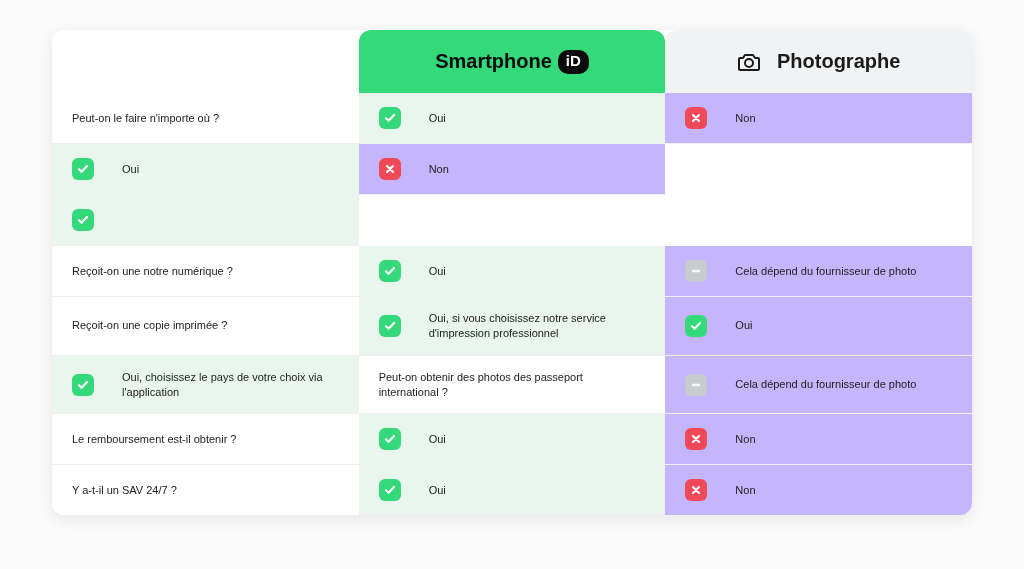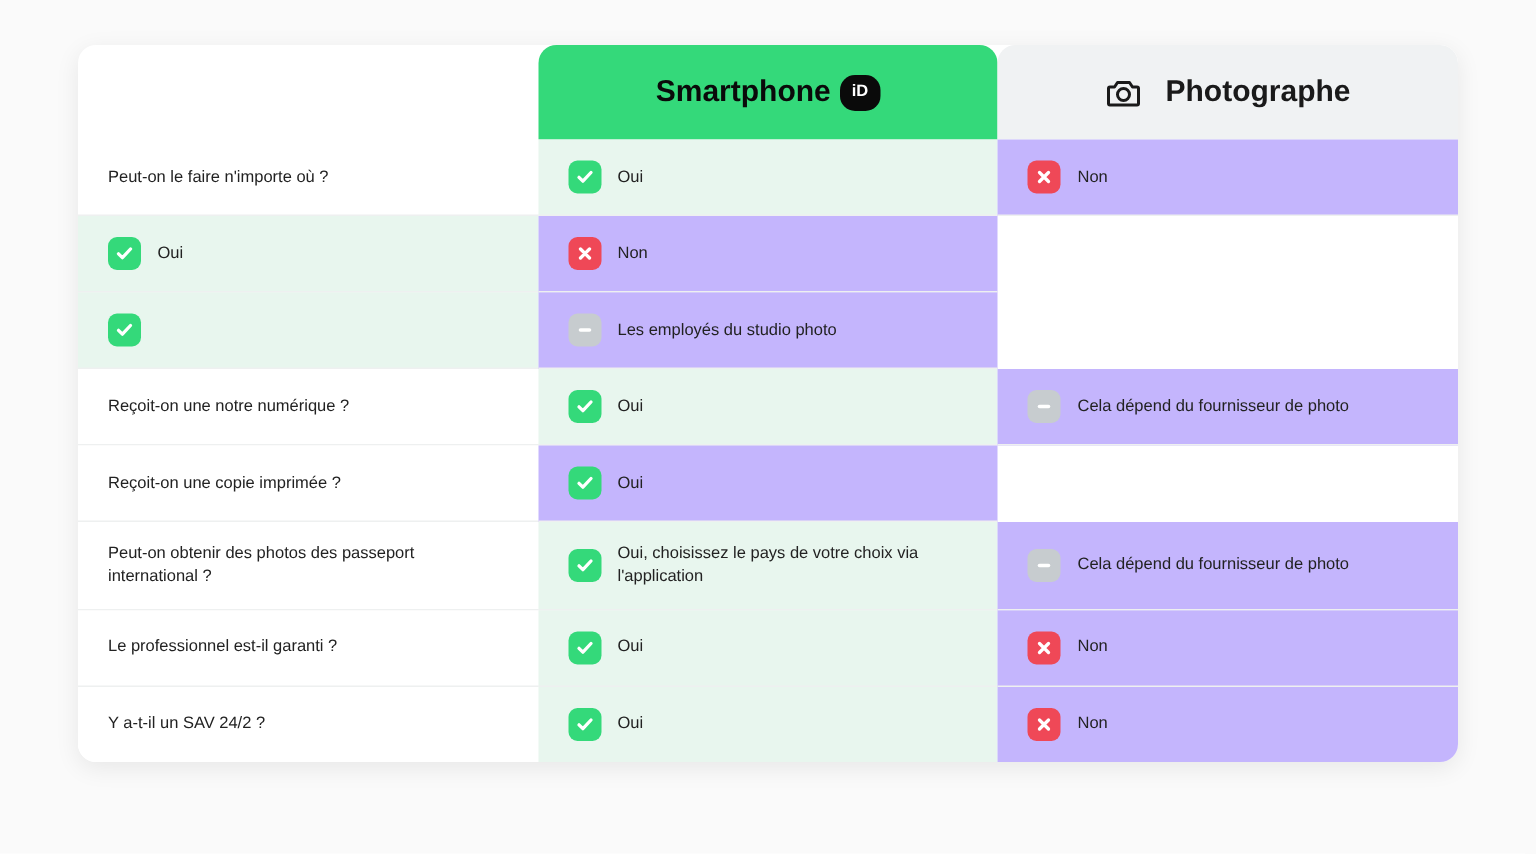--- a/index.html
+++ b/index.html
@@ -69,36 +69,36 @@
       gap: 6px;
       font-weight: 800;
     }
     .brand-badge {
       display: inline-flex;
       align-items: center;
       justify-content: center;
       background: #0a0a0a;
       color: #fff;
       border-radius: 10px;
-      font-size: 11px;
+      font-size: 15px;
       font-weight: 800;
       padding: 2px 8px;
       height: 24px;
     }
     .photog {
       display: inline-flex;
       align-items: center;
       gap: 16px;
       font-weight: 800;
     }
     
     .ans {
       display: flex;
       align-items: center;
-      gap: 11px;
+      gap: 28px;
     }
     .ans-text {
       color: #222;
       font-weight: 500;
     }
     .col-b .ans-text { font-weight: 500; }
     .icon-box {
       width: 22px;
       height: 22px;
       min-width: 22px;
@@ -188,99 +188,99 @@
       <div class="row">
         <div class="cell col-a">
           <div class="ans">
             <span class="icon-box icon-yes">
               <svg width="12" height="12" viewBox="0 0 12 12" fill="none" stroke="#fff" stroke-width="2.2" stroke-linecap="round" stroke-linejoin="round">
                 <path d="M2 6.2l2.6 2.6L10 3"></path>
               </svg>
             </span>
           </div>
         </div>
+      </div>
+      <div class="row">
+        <div class="cell col-q">
+          <span>Reçoit-on une notre numérique ?</span>
+        </div>
+        <div class="cell col-a">
+          <div class="ans">
+            <span class="icon-box icon-yes">
+              <svg width="12" height="12" viewBox="0 0 12 12" fill="none" stroke="#fff" stroke-width="2.2" stroke-linecap="round" stroke-linejoin="round">
+                <path d="M2 6.2l2.6 2.6L10 3"></path>
+              </svg>
+            </span>
+            <span class="ans-text">Oui</span>
+          </div>
+        </div>
         <div class="cell col-b">
           <div class="ans">
             <span class="icon-box icon-na">
               <svg width="12" height="12" viewBox="0 0 12 12" fill="none" stroke="#fff" stroke-width="2.4" stroke-linecap="round">
                 <path d="M3 6h6"></path>
               </svg>
             </span>
-            <span class="ans-text">Les employés du studio photo</span>
-          </div>
-        </div>
-      </div>
-      <div class="row">
-        <div class="cell col-q">
-          <span>Reçoit-on une notre numérique ?</span>
-        </div>
-        <div class="cell col-a">
-          <div class="ans">
-            <span class="icon-box icon-yes">
-              <svg width="12" height="12" viewBox="0 0 12 12" fill="none" stroke="#fff" stroke-width="2.2" stroke-linecap="round" stroke-linejoin="round">
-                <path d="M2 6.2l2.6 2.6L10 3"></path>
-              </svg>
-            </span>
-            <span class="ans-text">Oui</span>
-          </div>
+            <span class="ans-text">Cela dépend du fournisseur de photo</span>
+          </div>
+        </div>
+      </div>
+      <div class="row">
+        <div class="cell col-q">
+          <span>Reçoit-on une copie imprimée ?</span>
+        </div>
+        <div class="cell col-a">
+          <div class="ans">
+            <span class="icon-box icon-yes">
+              <svg width="12" height="12" viewBox="0 0 12 12" fill="none" stroke="#fff" stroke-width="2.2" stroke-linecap="round" stroke-linejoin="round">
+                <path d="M2 6.2l2.6 2.6L10 3"></path>
+              </svg>
+            </span>
+            <span class="ans-text">Oui, si vous choisissez notre service d'impression professionnel</span>
+          </div>
+        </div>
+        <div class="cell col-b">
+          <div class="ans">
+            <span class="icon-box icon-yes">
+              <svg width="12" height="12" viewBox="0 0 12 12" fill="none" stroke="#fff" stroke-width="2.2" stroke-linecap="round" stroke-linejoin="round">
+                <path d="M2 6.2l2.6 2.6L10 3"></path>
+              </svg>
+            </span>
+            <span class="ans-text">Oui</span>
+          </div>
+        </div>
+      </div>
+      <div class="row">
+        <div class="cell col-a">
+          <div class="ans">
+            <span class="icon-box icon-yes">
+              <svg width="12" height="12" viewBox="0 0 12 12" fill="none" stroke="#fff" stroke-width="2.2" stroke-linecap="round" stroke-linejoin="round">
+                <path d="M2 6.2l2.6 2.6L10 3"></path>
+              </svg>
+            </span>
+            <span class="ans-text">Oui, choisissez le pays de votre choix via l'application</span>
+          </div>
+        </div>
+        <div class="cell col-q">
+          <span>Peut-on obtenir des photos des passeport international ?</span>
         </div>
         <div class="cell col-b">
           <div class="ans">
             <span class="icon-box icon-na">
               <svg width="12" height="12" viewBox="0 0 12 12" fill="none" stroke="#fff" stroke-width="2.4" stroke-linecap="round">
                 <path d="M3 6h6"></path>
               </svg>
             </span>
             <span class="ans-text">Cela dépend du fournisseur de photo</span>
           </div>
         </div>
       </div>
       <div class="row">
         <div class="cell col-q">
-          <span>Reçoit-on une copie imprimée ?</span>
-        </div>
-        <div class="cell col-b">
-          <div class="ans">
-            <span class="icon-box icon-yes">
-              <svg width="12" height="12" viewBox="0 0 12 12" fill="none" stroke="#fff" stroke-width="2.2" stroke-linecap="round" stroke-linejoin="round">
-                <path d="M2 6.2l2.6 2.6L10 3"></path>
-              </svg>
-            </span>
-            <span class="ans-text">Oui</span>
-          </div>
-        </div>
-      </div>
-      <div class="row">
-        <div class="cell col-q">
-          <span>Peut-on obtenir des photos des passeport international ?</span>
-        </div>
-        <div class="cell col-a">
-          <div class="ans">
-            <span class="icon-box icon-yes">
-              <svg width="12" height="12" viewBox="0 0 12 12" fill="none" stroke="#fff" stroke-width="2.2" stroke-linecap="round" stroke-linejoin="round">
-                <path d="M2 6.2l2.6 2.6L10 3"></path>
-              </svg>
-            </span>
-            <span class="ans-text">Oui, choisissez le pays de votre choix via l'application</span>
-          </div>
-        </div>
-        <div class="cell col-b">
-          <div class="ans">
-            <span class="icon-box icon-na">
-              <svg width="12" height="12" viewBox="0 0 12 12" fill="none" stroke="#fff" stroke-width="2.4" stroke-linecap="round">
-                <path d="M3 6h6"></path>
-              </svg>
-            </span>
-            <span class="ans-text">Cela dépend du fournisseur de photo</span>
-          </div>
-        </div>
-      </div>
-      <div class="row">
-        <div class="cell col-q">
-          <span>Le professionnel est-il garanti ?</span>
+          <span>Le remboursement est-il obtenir ?</span>
         </div>
         <div class="cell col-a">
           <div class="ans">
             <span class="icon-box icon-yes">
               <svg width="12" height="12" viewBox="0 0 12 12" fill="none" stroke="#fff" stroke-width="2.2" stroke-linecap="round" stroke-linejoin="round">
                 <path d="M2 6.2l2.6 2.6L10 3"></path>
               </svg>
             </span>
             <span class="ans-text">Oui</span>
           </div>
@@ -291,21 +291,21 @@
               <svg width="12" height="12" viewBox="0 0 12 12" fill="none" stroke="#fff" stroke-width="2.2" stroke-linecap="round">
                 <path d="M3 3l6 6M9 3l-6 6"></path>
               </svg>
             </span>
             <span class="ans-text">Non</span>
           </div>
         </div>
       </div>
       <div class="row">
         <div class="cell col-q">
-          <span>Y a-t-il un SAV 24/2 ?</span>
+          <span>Y a-t-il un SAV 24/7 ?</span>
         </div>
         <div class="cell col-a">
           <div class="ans">
             <span class="icon-box icon-yes">
               <svg width="12" height="12" viewBox="0 0 12 12" fill="none" stroke="#fff" stroke-width="2.2" stroke-linecap="round" stroke-linejoin="round">
                 <path d="M2 6.2l2.6 2.6L10 3"></path>
               </svg>
             </span>
             <span class="ans-text">Oui</span>
           </div>

